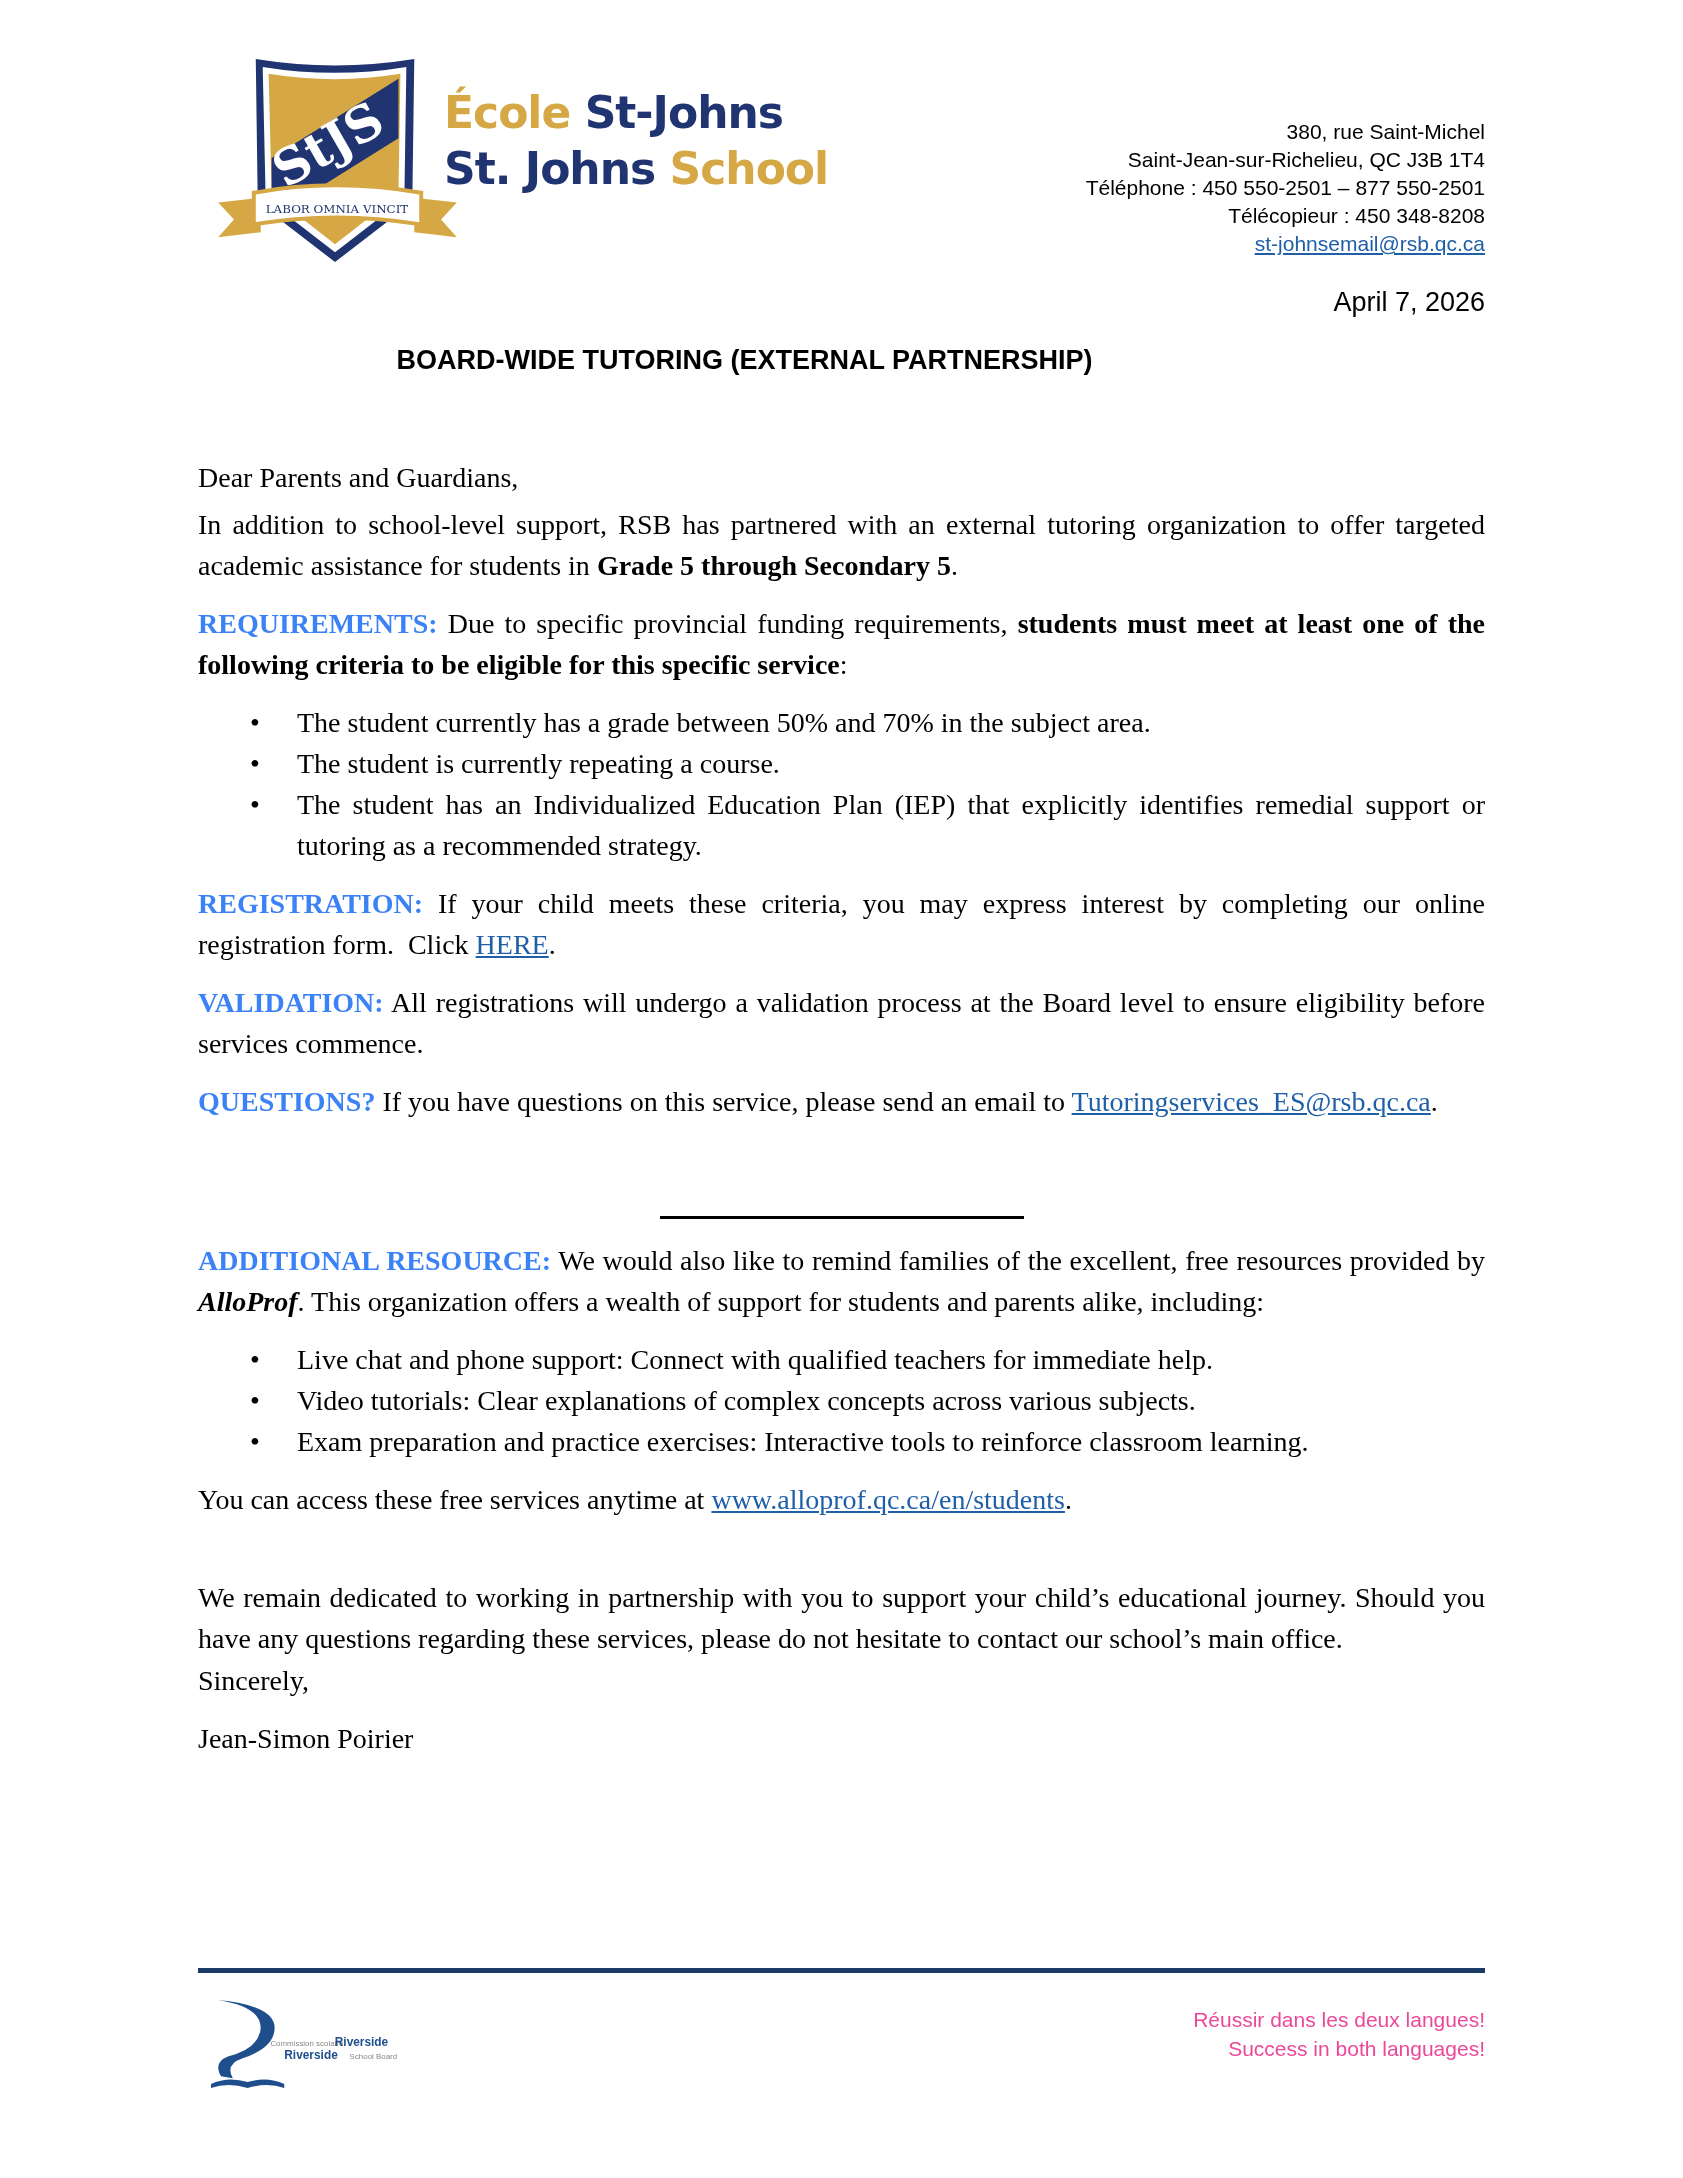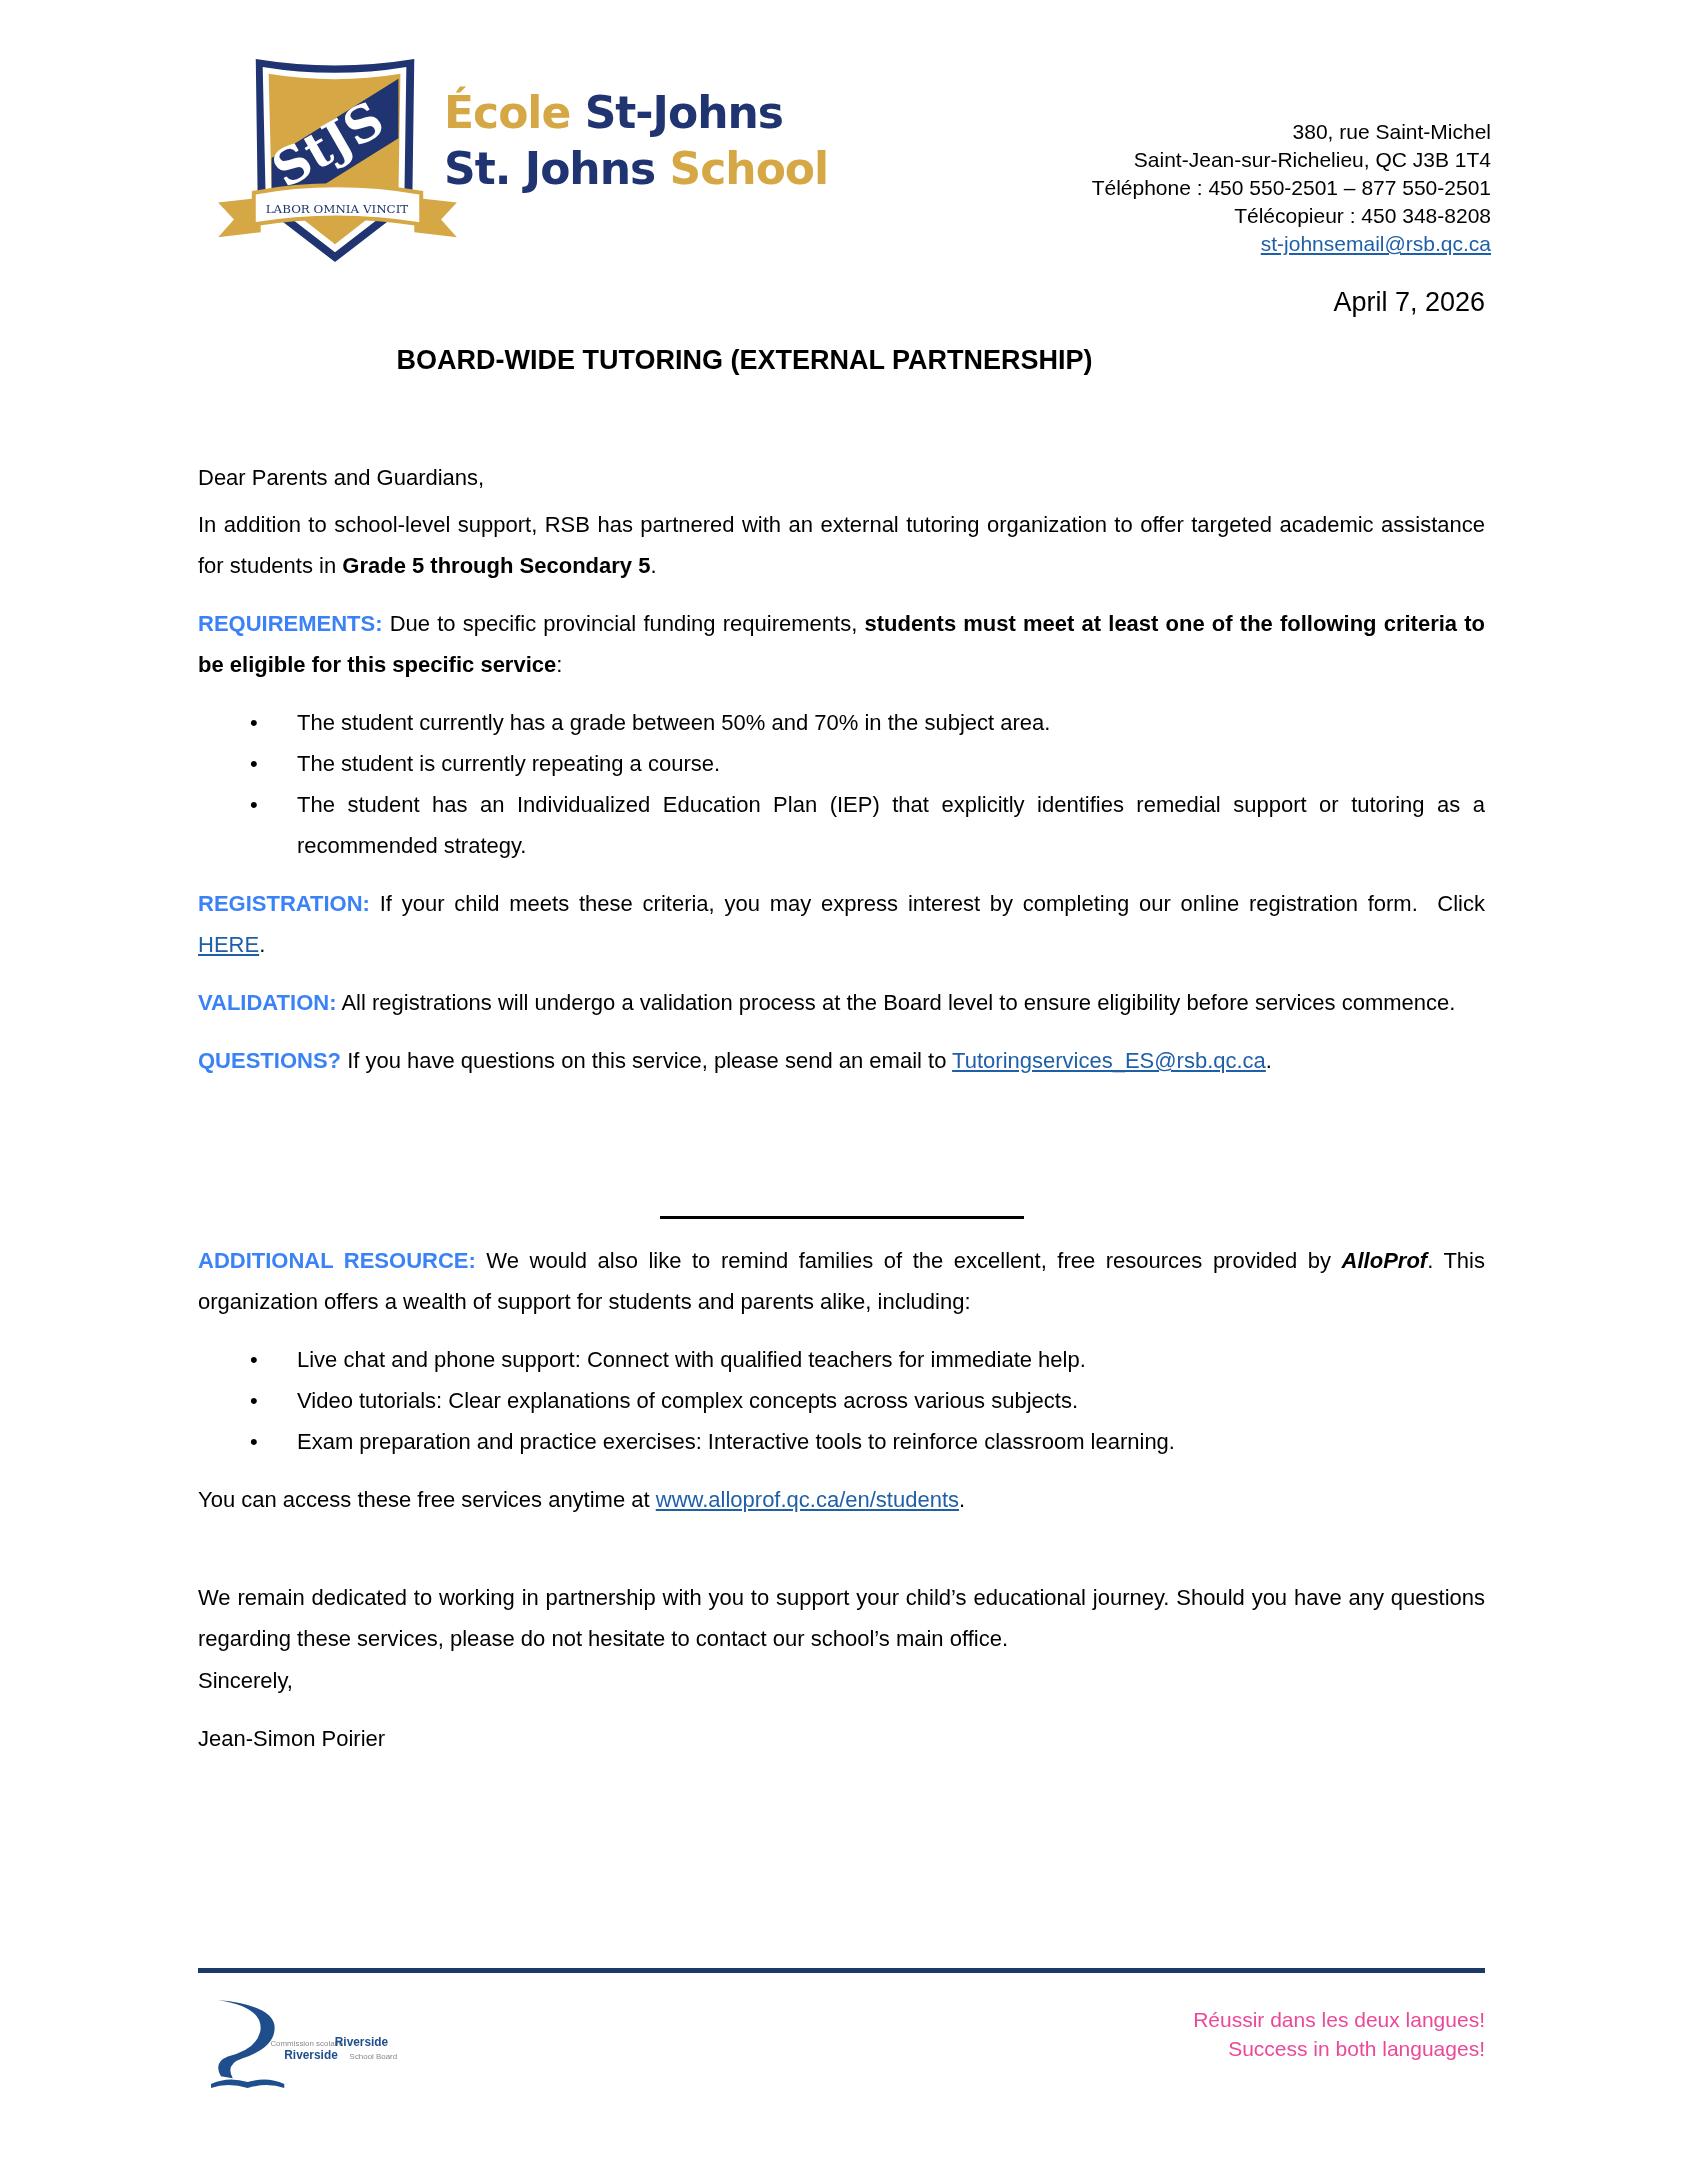--- a/index.html
+++ b/index.html
@@ -8,25 +8,25 @@
   .abs { position: absolute; }
 
   
   #crest { left: 216px; top: 54px; width: 243px; height: 213px; }
   .logo-text { left: 444px; font-family: "DejaVu Sans", sans-serif; font-size: 44px; font-weight: bold;
                letter-spacing: -1px; white-space: nowrap; line-height: 1; }
   .gold { color: #D6A845; }
   .navy { color: #1F3470; }
 
   
-  .addr { right: 192px; font-size: 21px; line-height: 28px; text-align: right; white-space: nowrap; }
+  .addr { right: 198px; font-size: 21px; line-height: 28px; text-align: right; white-space: nowrap; }
   .addr a, .link { color: #1F5FA8; text-decoration: underline; }
 
   
-  .doc { left: 198px; width: 1287px; font-size: 22px; line-height: 41px; }
+  .doc { left: 198px; width: 1287px; font-size: 28px; line-height: 41px; font-family: Liberation Serif, serif; }
   .doc p { margin: 0; text-align: justify; }
   .lbl { color: #3b82f6; font-weight: bold; }
   b { font-weight: bold; }
   .date { right: 198px; font-size: 27px; white-space: nowrap; }
   .title { left: 0; width: 1489px; text-align: center; font-size: 27px; font-weight: bold; }
 
   ul.bul { margin: 0; padding: 0; list-style: none; }
   ul.bul li { position: relative; padding-left: 99px; text-align: justify; }
   ul.bul li .dot { position: absolute; left: 52px; top: 0; }
 

